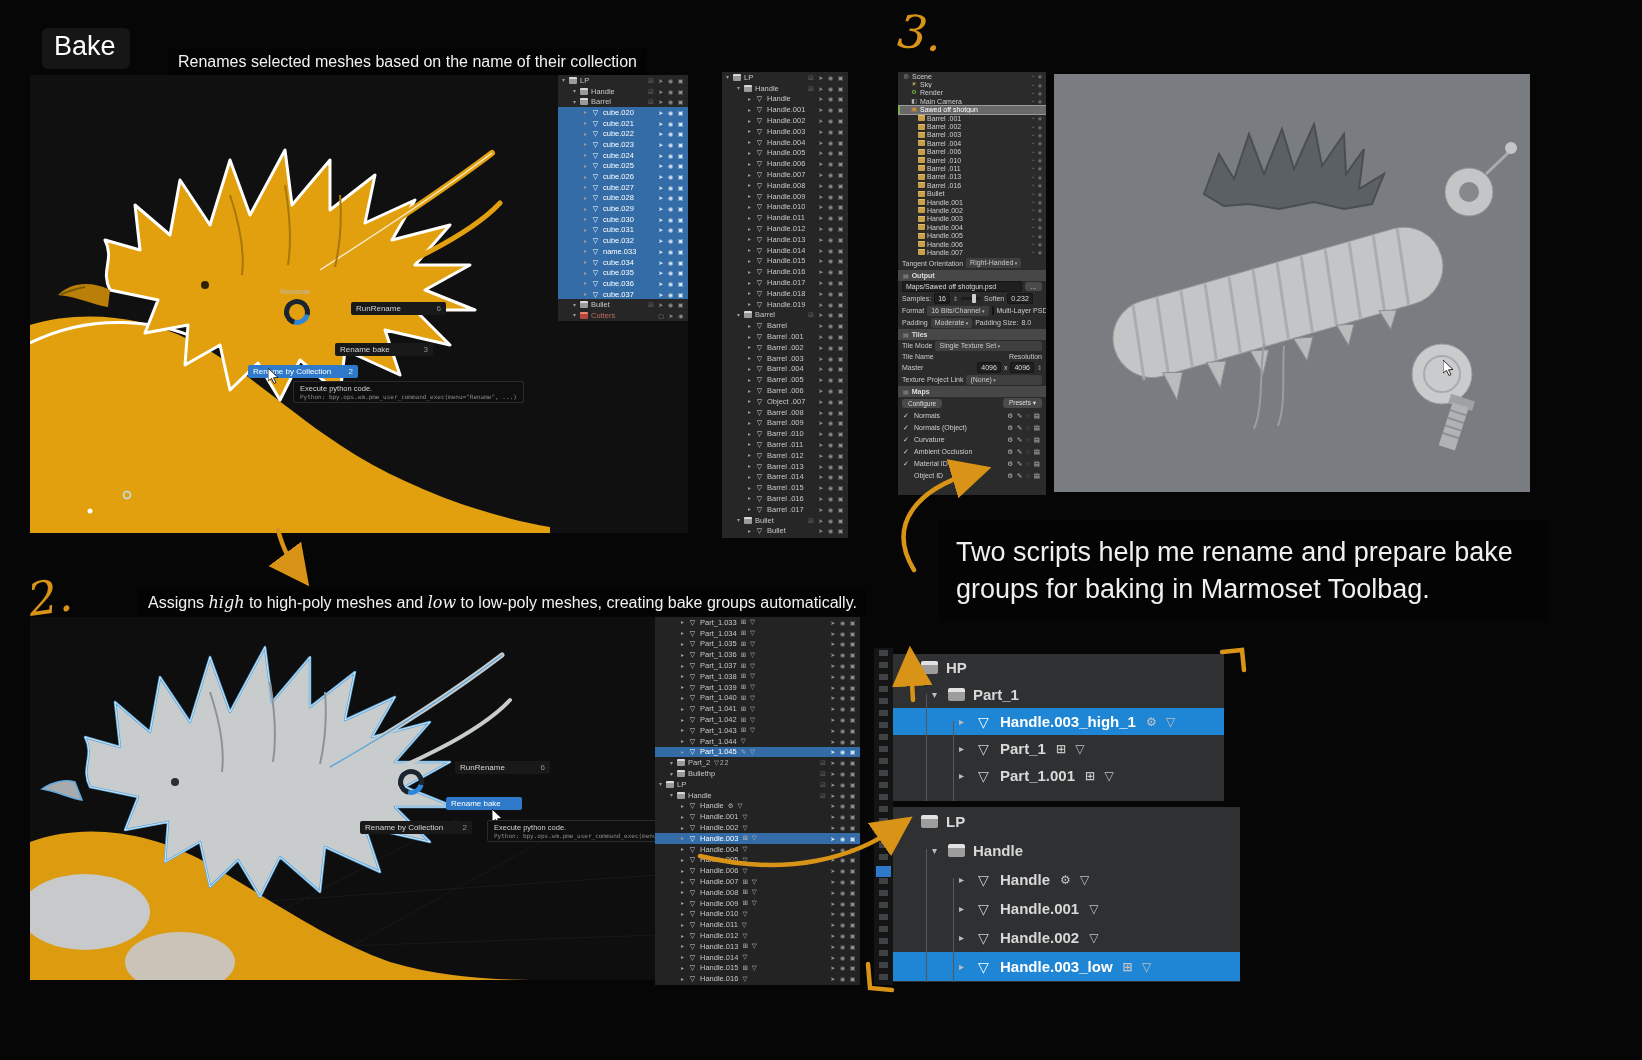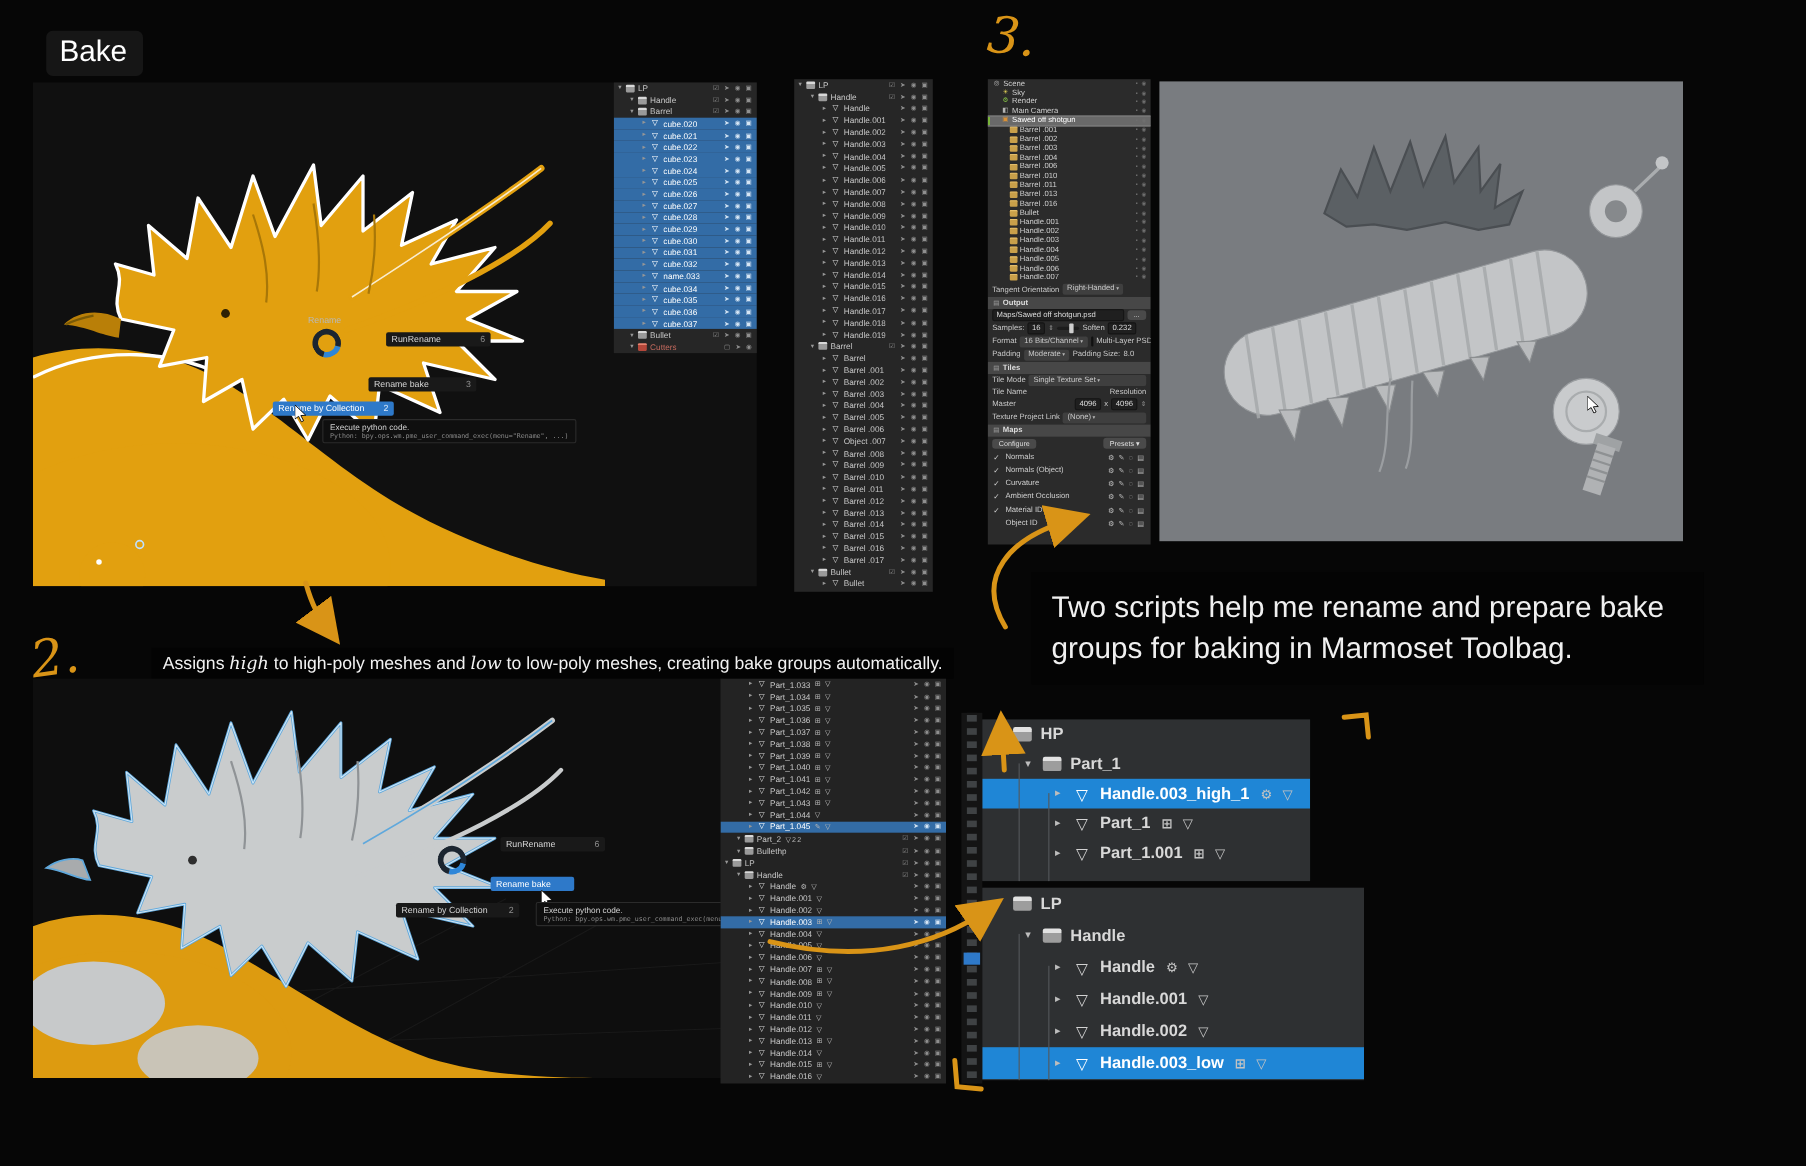--- a/index.html
+++ b/index.html
@@ -72,21 +72,21 @@
   .lbl{overflow:hidden;}
   .mods{margin-left:4px;color:#b5b5b5;font-size:6.5px;letter-spacing:1px;}
   .rcols{margin-left:auto;padding-right:3px;color:#8f8f8f;font-size:6px;letter-spacing:1.5px;}
   .t-col .rcols::before{content:"☑ ➤ ◉ ▣";}
   .t-mesh .rcols::before{content:"➤ ◉ ▣";}
   .t-colx .rcols::before{content:"▢ ➤ ◉";}
   .sel .rcols{color:#d6e6f5;}
 
   
   .bigpanel{background:#2e3032;color:#d8d8d8;font-size:15px;font-weight:bold;overflow:hidden;}
-  #hp-panel{left:893px;top:654px;width:298px;height:147px;}
+  #hp-panel{left:893px;top:654px;width:331px;height:147px;}
   #lp-panel{left:893px;top:807px;width:347px;height:175px;}
   .bigpanel .row{display:flex;align-items:center;white-space:nowrap;
                  padding-left:calc(12px + var(--d,0)*27px);}
   #hp-panel .row{height:27px;}
   #lp-panel .row{height:29px;}
   .bigpanel .disc{flex:0 0 16px;font-size:10px;color:#bdbdbd;}
   .bigpanel .t-col .obi{width:17px;height:13px;border-radius:2px;margin-right:8px;
       background:linear-gradient(#e2e2e2 0 4px,#9d9d9d 4px 100%);}
   .bigpanel .t-mesh .obi{width:17px;font-size:14px;line-height:14px;margin-right:8px;}
   .bigpanel .mods{font-size:12px;margin-left:10px;letter-spacing:3px;color:#c3c3c3;}
@@ -133,20 +133,21 @@
 
   
   #arrows{left:0;top:0;pointer-events:none;}
 </style>
 </head>
 <body>
 
 <div id="stage">
 
   <div class="abs" id="title-box">Bake</div>
+  <div class="abs cap" id="caption1">Renames selected meshes based on the name of their collection</div>
   <div class="abs handnum" id="num1">1.</div>
   <div class="abs handnum" id="num2">2.</div>
   <div class="abs handnum" id="num3">3.</div>
   <div class="abs" id="note">Two scripts help me rename and prepare bake groups for baking in Marmoset Toolbag.</div>
   <div class="abs cap" id="caption2"><span>Assigns </span><span class="it">high</span><span> to high-poly meshes and </span><span class="it">low</span><span> to low-poly meshes, creating bake groups automatically.</span></div>
 
   <div class="abs vp" id="viewport1">
     <svg width="658" height="458" viewBox="0 0 658 458">
       <path d="M0,458 V250 C50,235 110,240 160,265 C210,290 250,330 310,370 C370,410 450,440 520,452 L520,458 Z" fill="#e2a00f"></path>
       <ellipse cx="130" cy="440" rx="195" ry="112" fill="#e2a00f"></ellipse>

